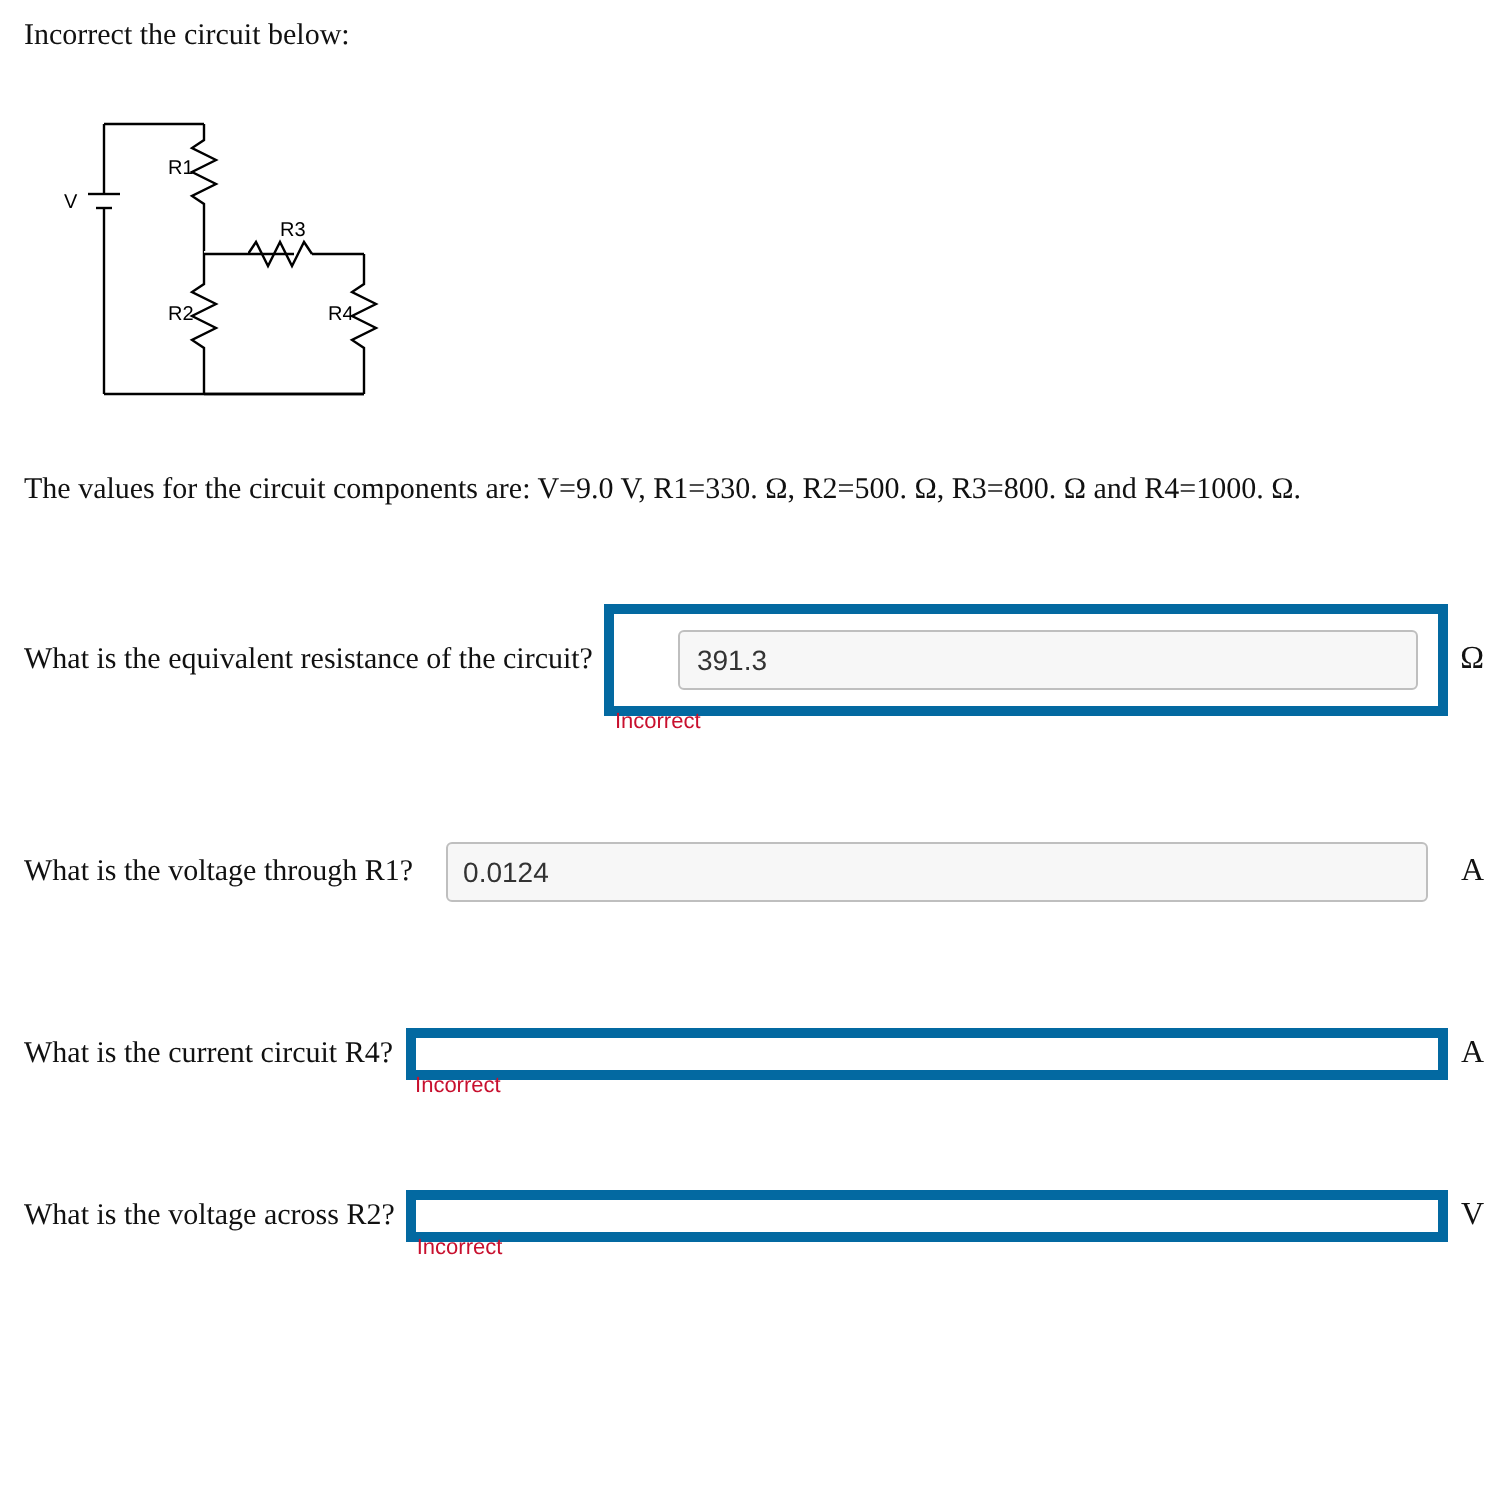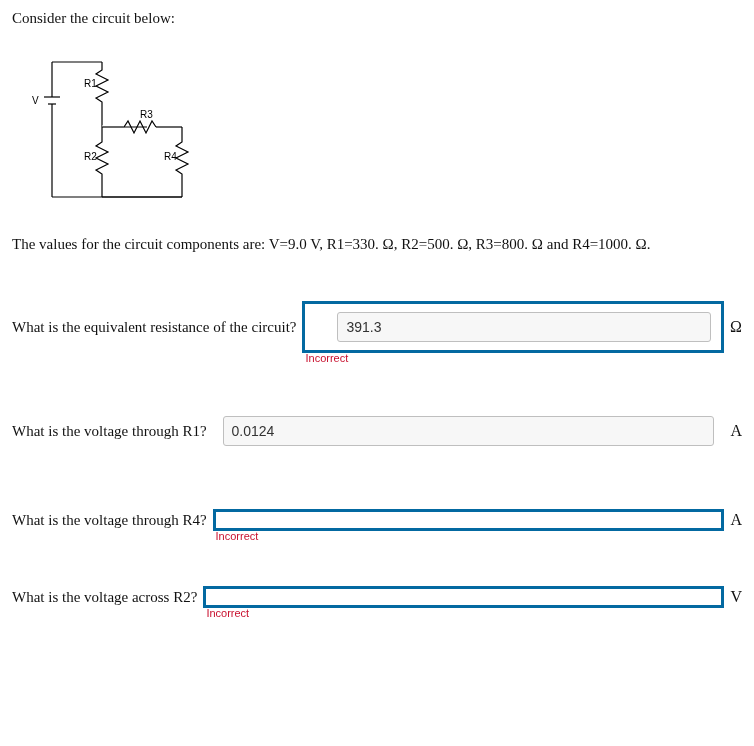--- a/index.html
+++ b/index.html
@@ -29,21 +29,21 @@
   .qlabel {
     white-space: nowrap;
     padding-right: 6px;
   }
   .answer-wrap {
     flex: 1;
     padding: 8px 10px;
     position: relative;
   }
   .answer-wrap.incorrect {
-    border: 3px solid #0369a1;
+    border: 5px solid #0369a1;
     padding-left: 32px;
   }
   .answer-input {
     width: 100%;
     box-sizing: border-box;
     height: 30px;
     padding: 4px 8px;
     font-size: 14px;
     font-family: Arial, sans-serif;
     color: #333;
@@ -62,21 +62,21 @@
     top: 100%;
     margin-top: 2px;
     font-family: Liberation Sans, sans-serif;
     font-size: 11px;
     color: #c8102e;
   }
 </style>
 </head>
 <body>
 
-<div class="intro">Consider the circuit below:</div>
+<div class="intro">Incorrect the circuit below:</div>
 
 <div class="circuit-box">
 <svg width="200" height="170" viewBox="0 0 200 170">
   <g stroke="#000" stroke-width="1.2" fill="none">
 
     <line x1="30" y1="20" x2="30" y2="55"></line>
 
     <line x1="22" y1="55" x2="38" y2="55"></line>
     <line x1="26" y1="62" x2="34" y2="62"></line>
     <line x1="30" y1="62" x2="30" y2="155"></line>
@@ -123,21 +123,21 @@
 
 <div class="qrow">
   <span class="qlabel">What is the voltage through R1?</span>
   <div class="answer-wrap">
     <input class="answer-input" type="text" value="0.0124" style="">
   </div>
   <span class="unit">A</span>
 </div>
 
 <div class="qrow">
-  <span class="qlabel">What is the voltage through R4?</span>
+  <span class="qlabel">What is the current circuit R4?</span>
   <div class="answer-wrap incorrect">
     <div class="feedback">Incorrect</div>
   </div>
   <span class="unit">A</span>
 </div>
 
 <div class="qrow" style="margin-bottom:32px;">
   <span class="qlabel">What is the voltage across R2?</span>
   <div class="answer-wrap incorrect">
     <div class="feedback">Incorrect</div>

